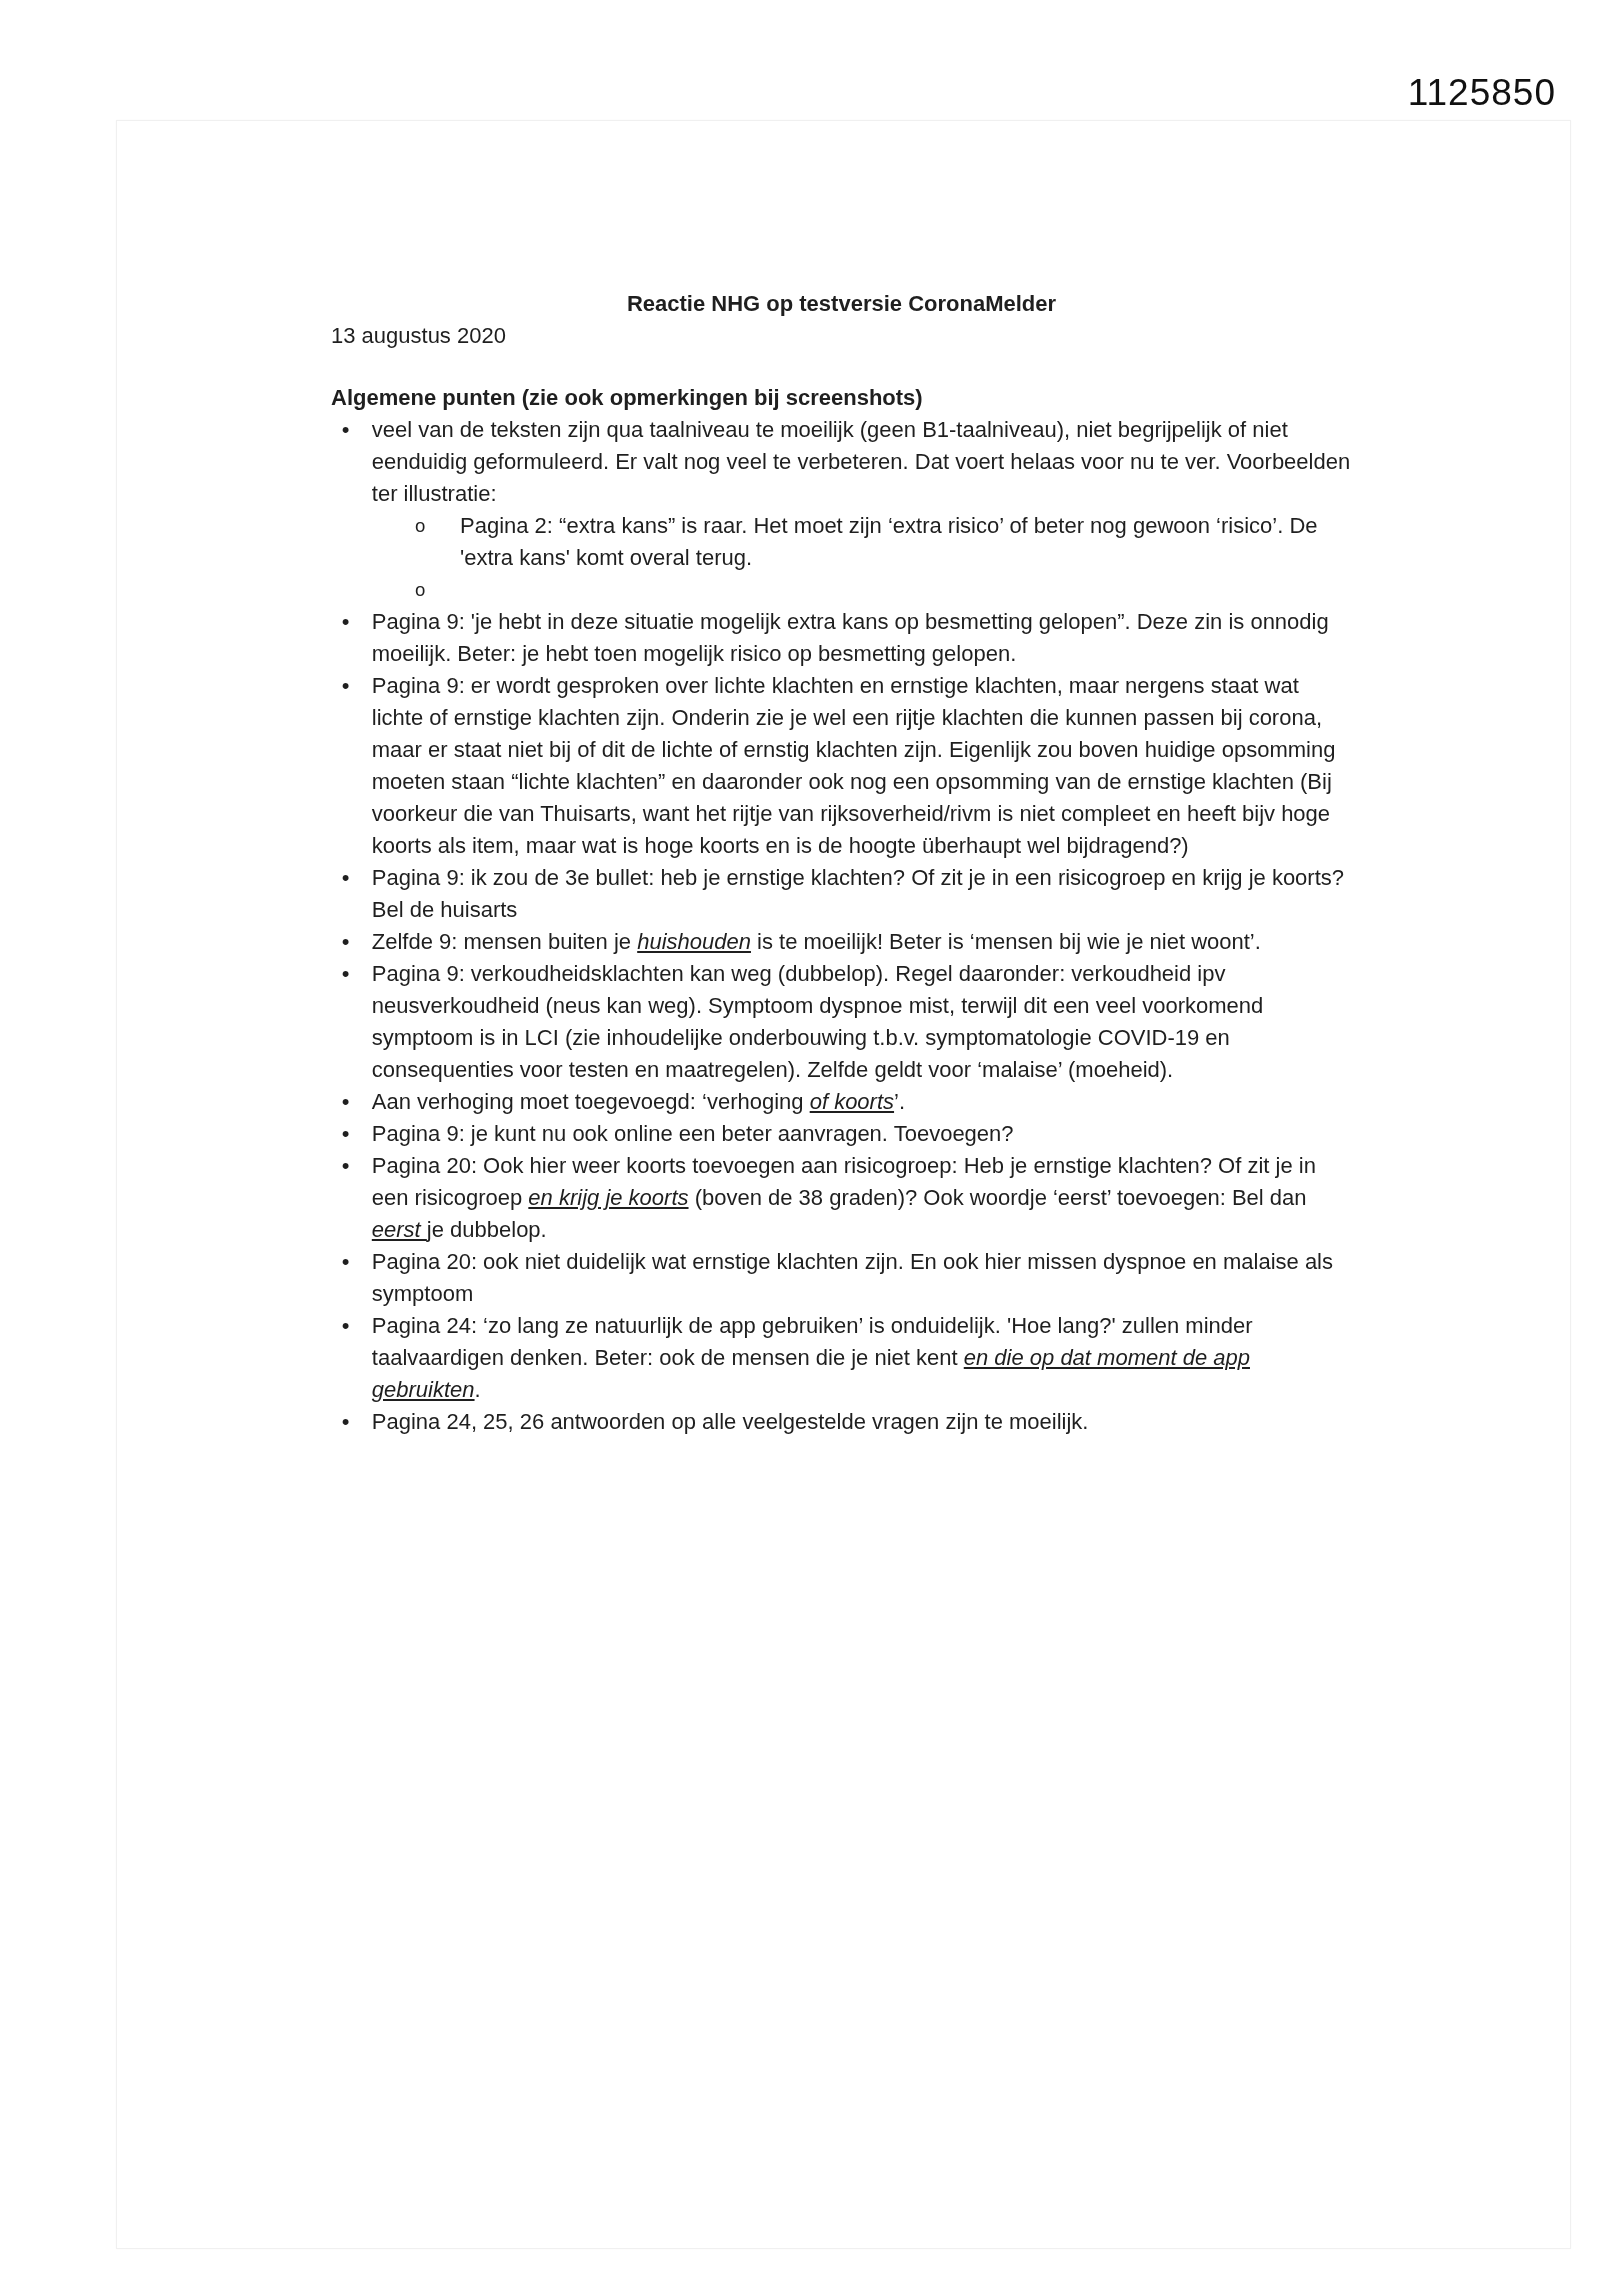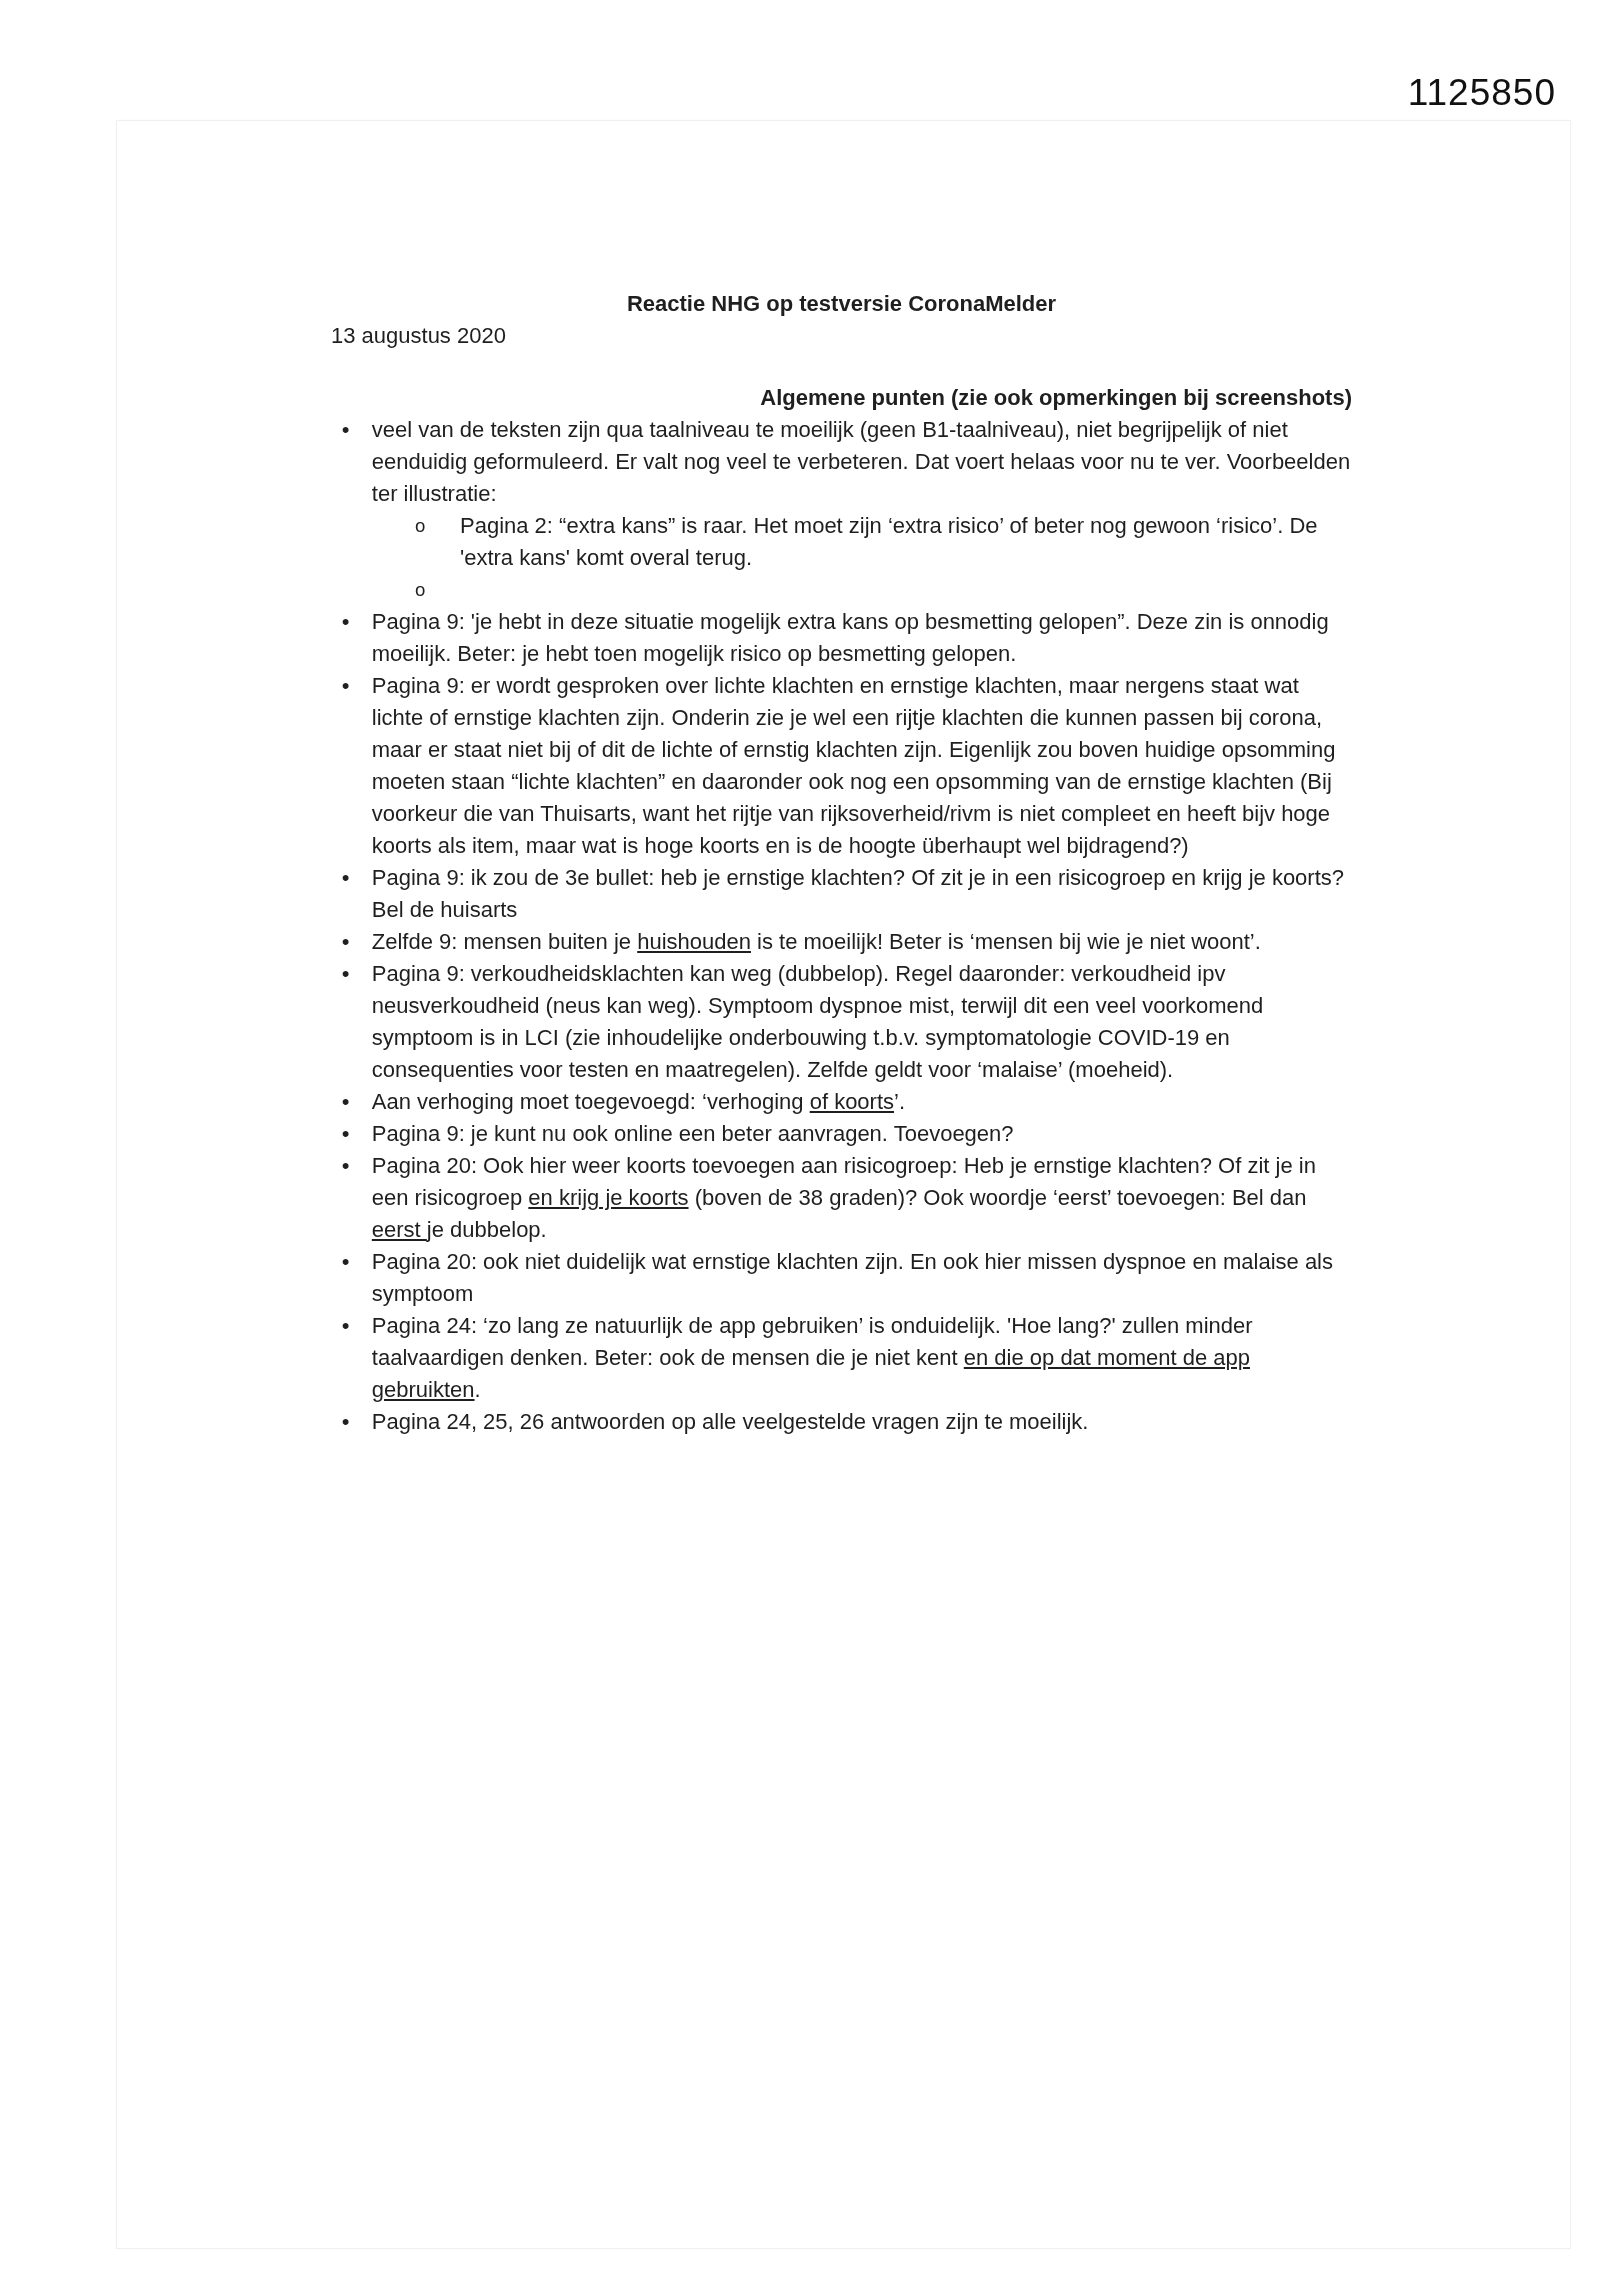--- a/index.html
+++ b/index.html
@@ -34,36 +34,36 @@
   .content {
     position: absolute;
     left: 331px;
     top: 288px;
     width: 1021px;
     font-size: 22px;
     line-height: 32px;
   }
   .title { font-weight: bold; text-align: center; }
   .date {}
-  .heading { font-weight: bold; margin-top: 30px; text-align: right; }
+  .heading { font-weight: bold; margin-top: 30px; }
   .bullet-row { display: flex; align-items: flex-start; }
   .marker {
     flex: 0 0 30px;
     margin-left: 10.8px;
     text-align: left;
     font-size: 22px;
   }
   .bullet-row.sub .marker {
     flex: 0 0 45px;
     margin-left: 84px;
     font-size: 18.6px;
     line-height: 32px;
   }
   .bullet-text { flex: 1 1 auto; }
-  .u { text-decoration: underline; }
+  .u { text-decoration: underline; font-style: italic; }
 </style>
 </head>
 <body>
 
 <div class="scan-page"></div>
 
 <div class="doc-id">1125850</div>
 
 <div class="content">
   <div class="title">Reactie NHG op testversie CoronaMelder</div>

